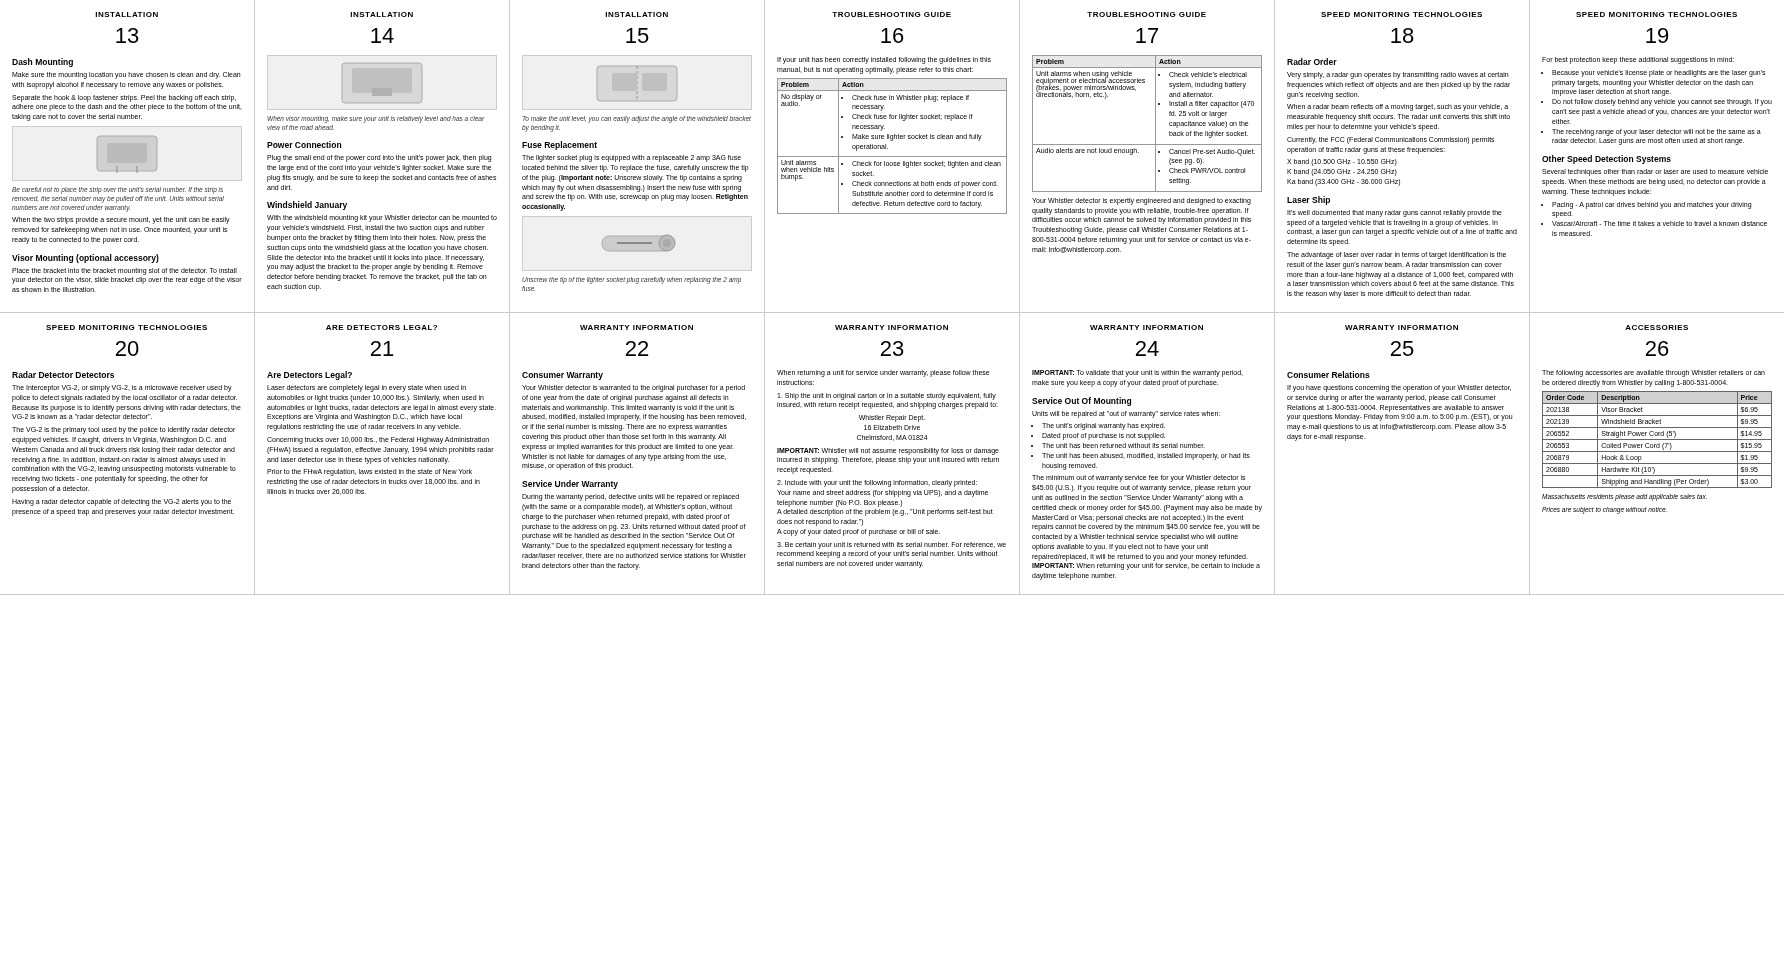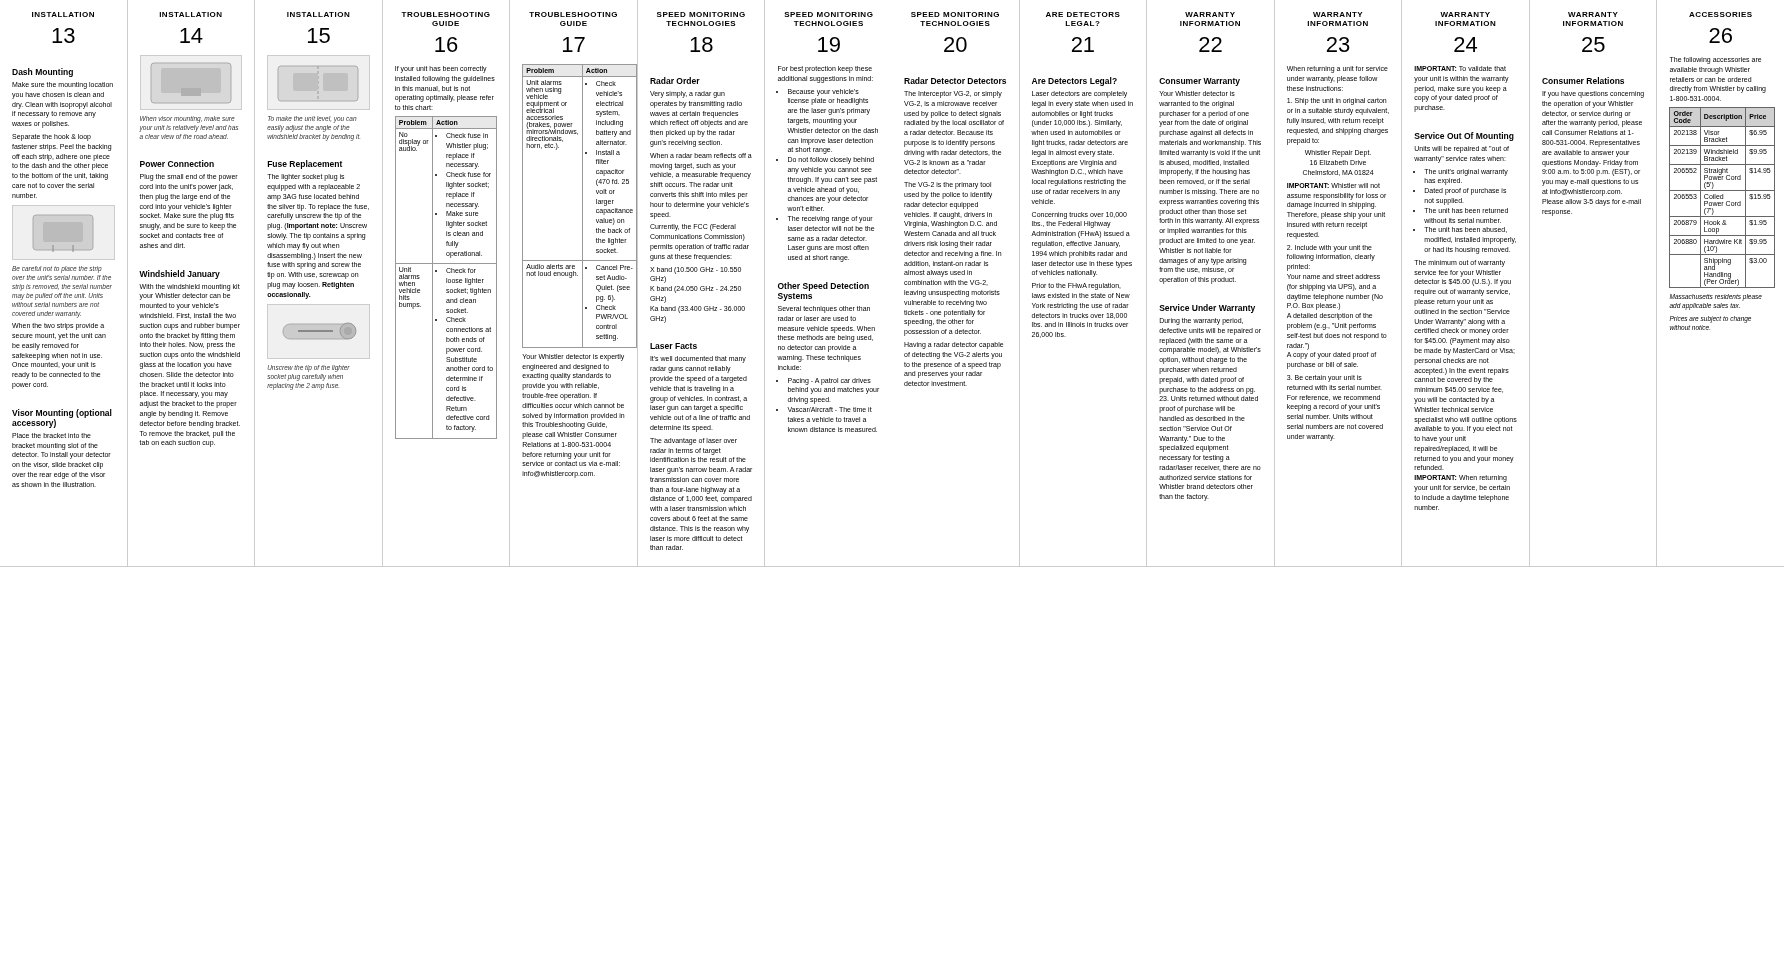--- a/index.html
+++ b/index.html
@@ -7,21 +7,21 @@
       background: #fff;
       font-family: Arial, Helvetica, sans-serif;
       font-size: 7.5px;
       color: #000;
       width: 1784px;
       min-height: 954px;
       overflow-x: hidden;
     }
     .page-container {
       display: flex;
-      flex-direction: row;
+      flex-direction: column;
       width: 1784px;
     }
     .row {
       display: flex;
       width: 100%;
       border-bottom: 1px solid #ccc;
     }
     .panel {
       flex: 1;
       padding: 10px 12px;
@@ -44,21 +44,21 @@
       font-size: 22px;
       font-weight: normal;
       text-align: center;
       margin-bottom: 6px;
       color: #000;
     }
     .section-title {
       font-size: 8.5px;
       font-weight: bold;
       margin-bottom: 3px;
-      margin-top: 18px;
+      margin-top: 8px;
     }
     .section-title:first-child {
       margin-top: 0;
     }
     p {
       font-size: 7px;
       line-height: 1.4;
       margin-bottom: 3px;
     }
     .small-img-placeholder {
@@ -272,21 +272,21 @@
     </div>
 
     <div class="panel">
       <div class="panel-header">SPEED MONITORING TECHNOLOGIES</div>
       <div class="panel-number">18</div>
       <div class="section-title">Radar Order</div>
       <p>Very simply, a radar gun operates by transmitting radio waves at certain frequencies which reflect off objects and are then picked up by the radar gun's receiving section.</p>
       <p>When a radar beam reflects off a moving target, such as your vehicle, a measurable frequency shift occurs. The radar unit converts this shift into miles per hour to determine your vehicle's speed.</p>
       <p>Currently, the FCC (Federal Communications Commission) permits operation of traffic radar guns at these frequencies:</p>
       <p>X band (10.500 GHz - 10.550 GHz)<br>K band (24.050 GHz - 24.250 GHz)<br>Ka band (33.400 GHz - 36.000 GHz)</p>
-      <div class="section-title">Laser Facts</div>
+      <div class="section-title">Laser Ship</div>
       <p>It's well documented that many radar guns cannot reliably provide the speed of a targeted vehicle that is traveling in a group of vehicles. In contrast, a laser gun can target a specific vehicle out of a line of traffic and determine its speed.</p>
       <p>The advantage of laser over radar in terms of target identification is the result of the laser gun's narrow beam. A radar transmission can cover more than a four-lane highway at a distance of 1,000 feet, compared with a laser transmission which covers about 6 feet at the same distance. This is the reason why laser is more difficult to detect than radar.</p>
     </div>
 
     <div class="panel">
       <div class="panel-header">SPEED MONITORING TECHNOLOGIES</div>
       <div class="panel-number">19</div>
       <p>For best protection keep these additional suggestions in mind:</p>
       <ul>
         <li>Because your vehicle's license plate or headlights are the laser gun's primary targets, mounting your Whistler detector on the dash can improve laser detection at short range.</li>

